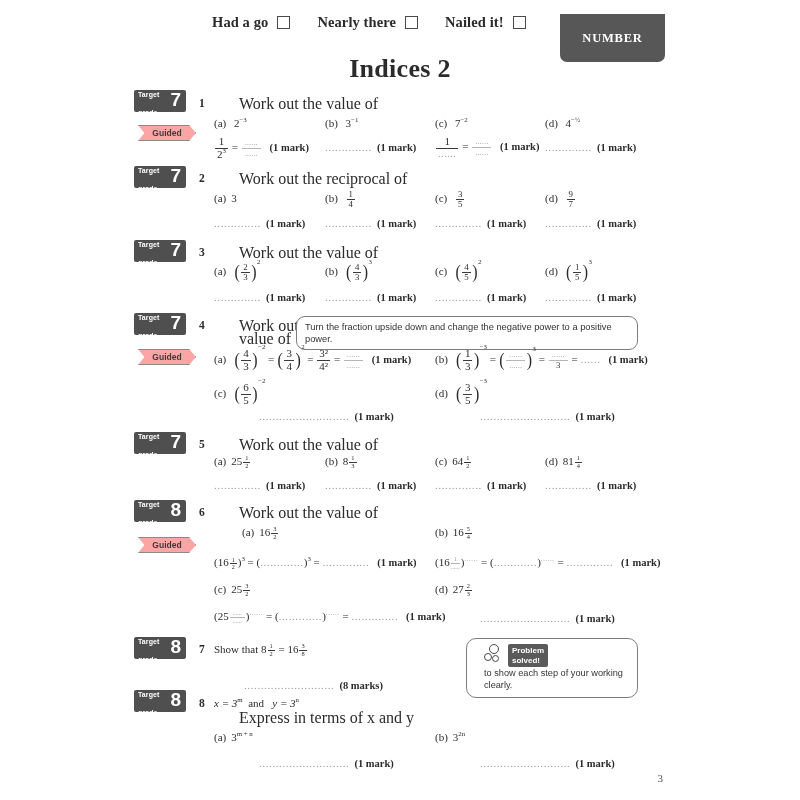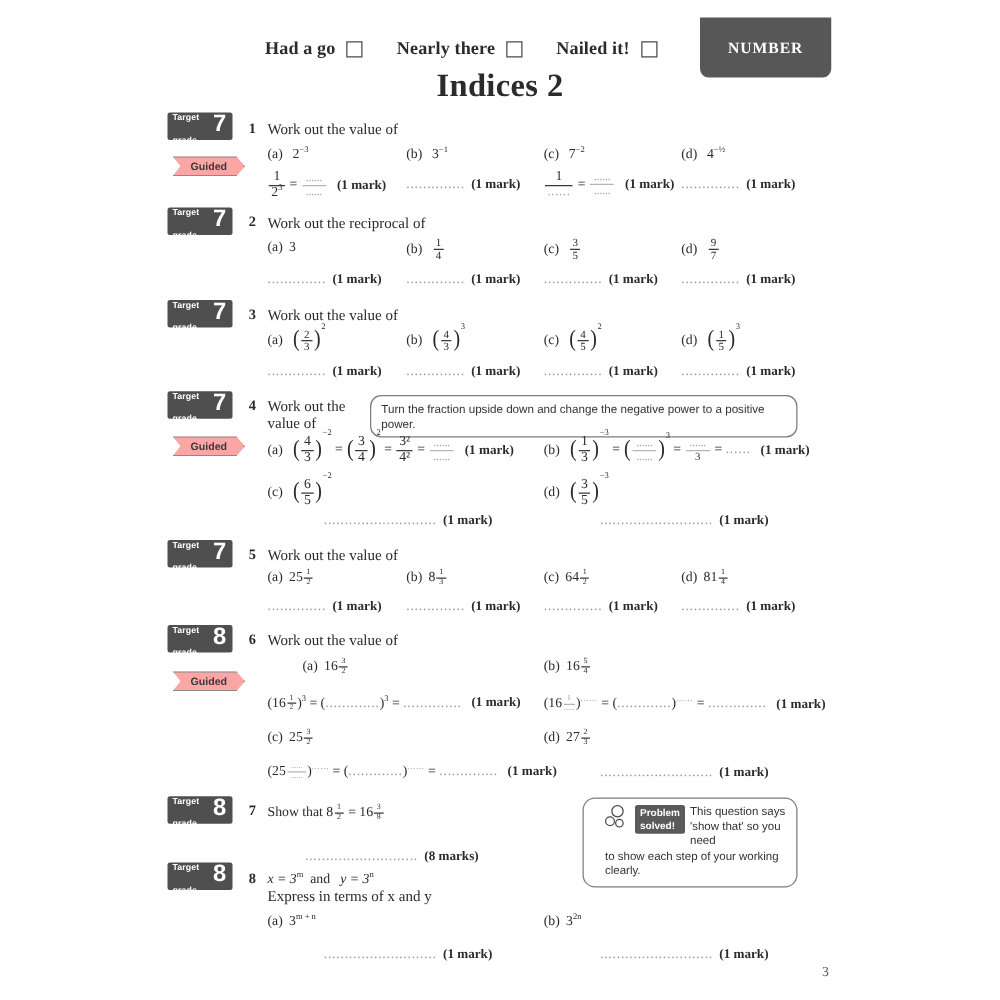--- a/index.html
+++ b/index.html
@@ -9,21 +9,21 @@
     background:#ffffff;
     font-family:"Liberation Serif", serif;
     color:#2b2b2b;
     position:relative;
     overflow:hidden;
   }
 
   
   .header { position:absolute; top:14px; left:0; width:800px; height:50px; }
   .progress {
-    position:absolute; left:212px; top:17px;
+    position:absolute; left:212px; top:0;
     display:flex; align-items:center; gap:9px;
     font-weight:bold; font-size:14.5px; letter-spacing:.1px;text-align:right;
   }
   .progress .lbl { white-space:nowrap; }
   .chk {
     width:13px; height:13px; border:1.4px solid #4a4a4a;
     display:inline-block; background:#fff;
   }
   .gap { width:9px; }
   .numbertab {
@@ -57,21 +57,21 @@
     border:1.1px solid #8a8a8a; color:#3a3a3a;
     font-family:"Liberation Sans", sans-serif;
     font-size:8.5px; font-weight:bold;
     display:flex; align-items:center; justify-content:center;
     background:#fca5a5;
     clip-path:polygon(0 0, 88% 0, 100% 50%, 88% 100%, 0 100%, 11% 50%);
   }
 
   
   .qnum { position:absolute; font-size:11.5px; font-weight:bold; }
-  .qtext { position:absolute; font-size:12px; line-height:13.5px; }
+  .qtext { position:absolute; font-size:16px; line-height:13.5px;margin-left:25px; }
   .part { position:absolute; font-size:11px; white-space:nowrap; }
   .plabel { margin-right:5px; }
   .ans { position:absolute; font-size:11px; white-space:nowrap; }
   .dots { color:#9c9c9c; letter-spacing:.6px; }
   .mark { font-weight:bold; font-size:10.5px; margin-left:5px; }
 
   
   sup { font-size:.62em; vertical-align:super; line-height:0; }
   .frac {
     display:inline-flex; flex-direction:column;
@@ -531,23 +531,20 @@
 <div class="problembox" style="left:466px; top:638px;">
   <div class="pb-top">
     <span class="pb-gears">
         <i class="g1"></i>
         <i class="g2"></i>
         <i class="g3"></i>
       </span>
     <span class="pb-tag">
       <span>Problem</span><br><span>solved!</span>
     </span>
-    <span>
-      <span>This question says</span><br><span>'show that' so you need</span>
-    </span>
   </div>
   <div class="pb-body">to show each step of your working clearly.</div>
 </div>
 
 <div class="ans" style="left:244px; top:679px;"><span class="dots">...........................</span><span class="mark">(8 marks)</span></div>
 
 <div class="badge" style="left:134px; top:690px;">
   <span><span class="bt">Target</span><br><span class="bt">grade</span></span>
   <span class="bn">8</span>
 </div>

